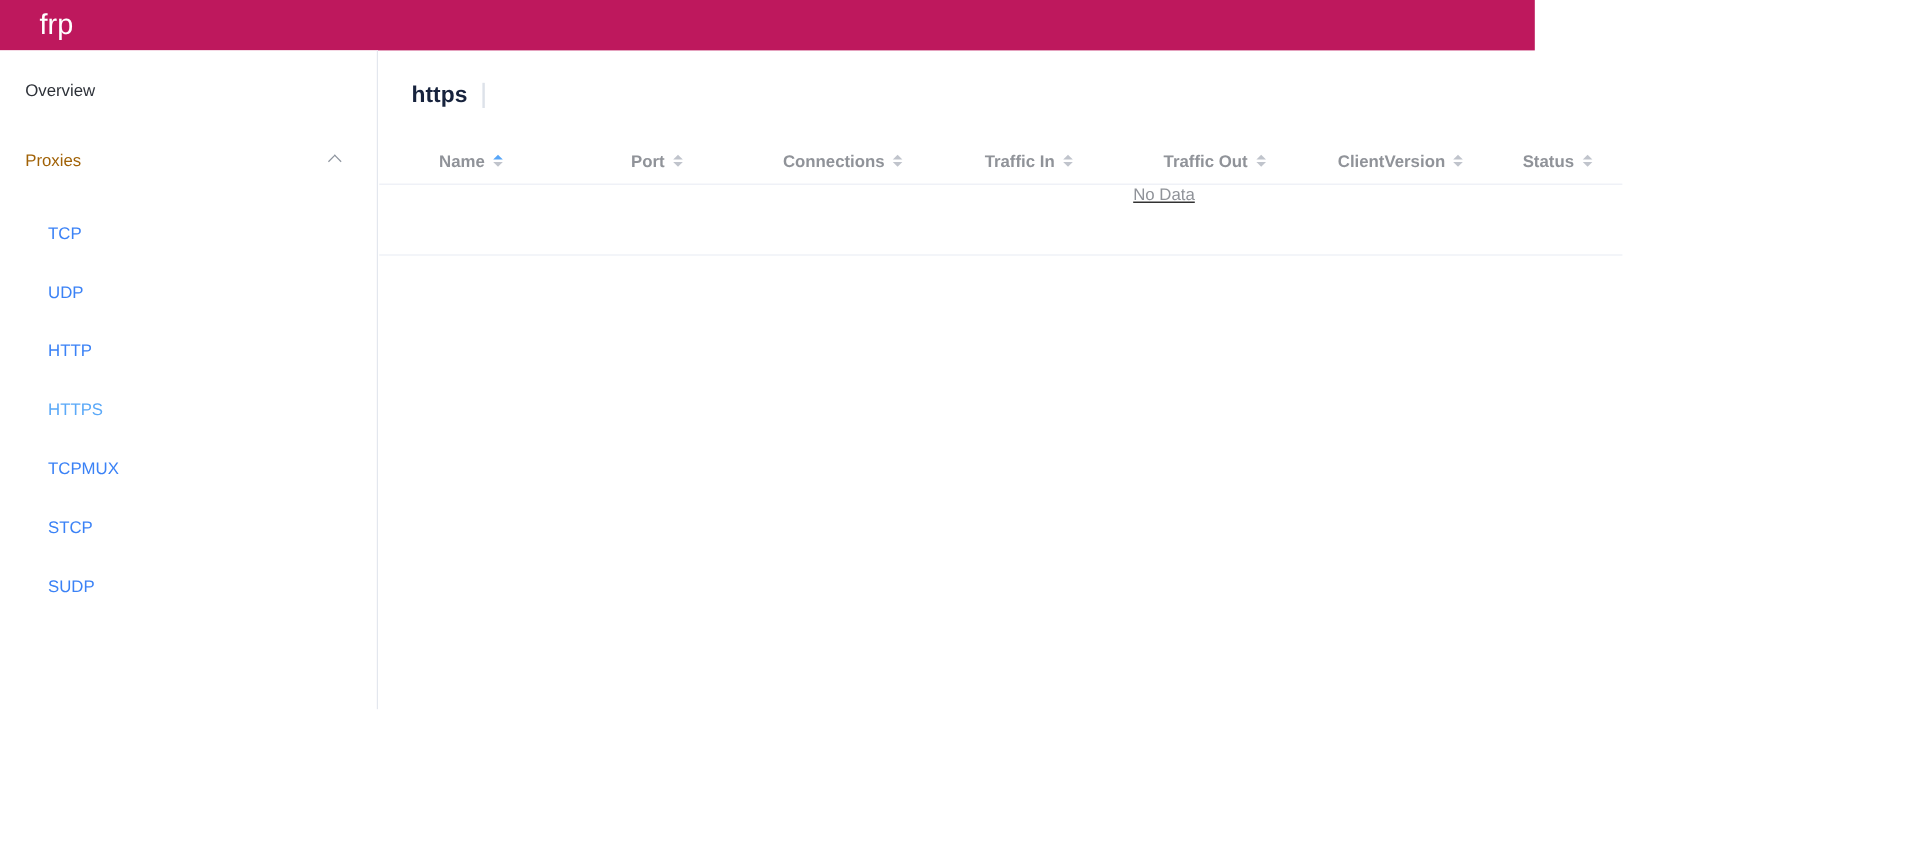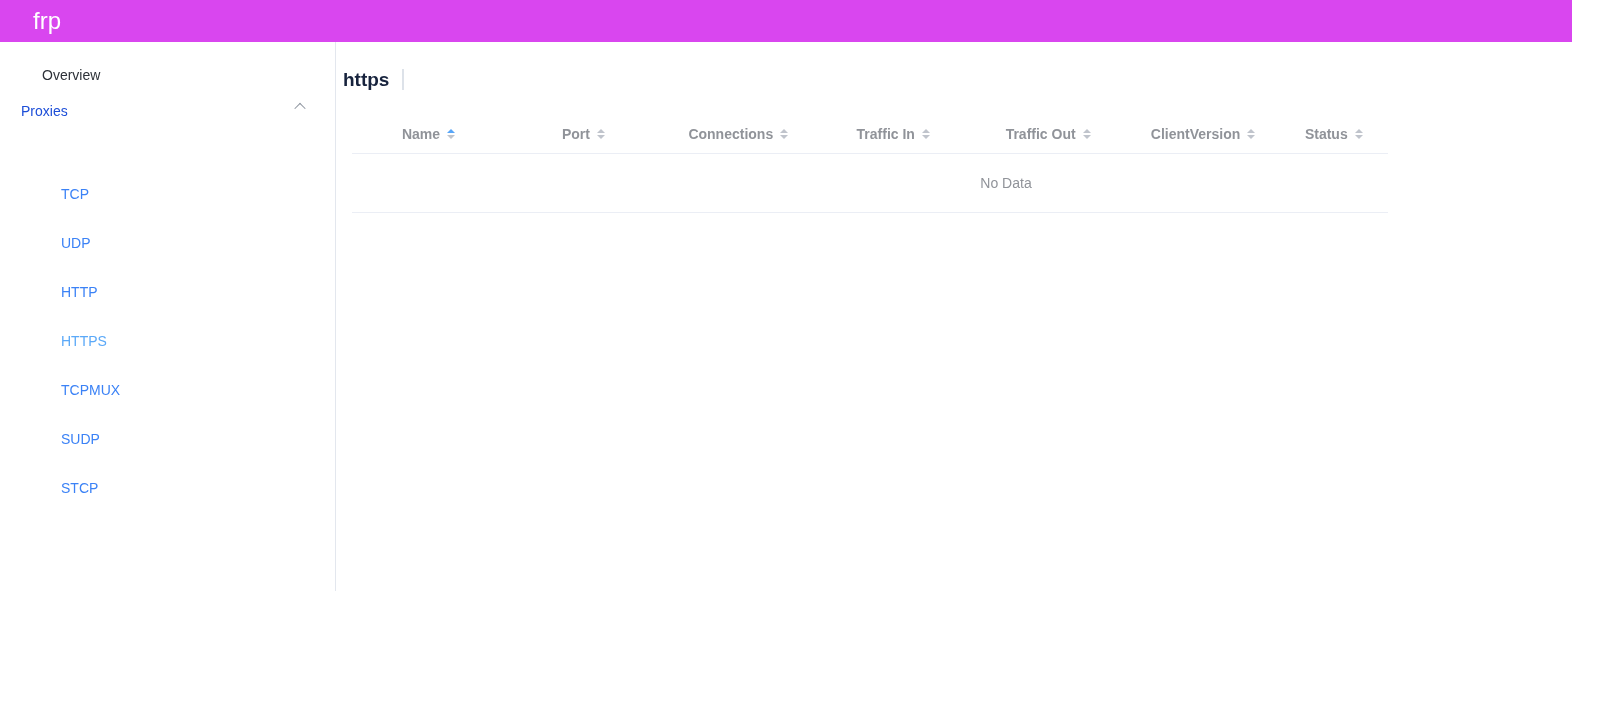--- a/index.html
+++ b/index.html
@@ -8,51 +8,50 @@
     width: 1600px; height: 701px;
     background: #ffffff;
     font-family: "Liberation Sans", sans-serif;
     overflow: hidden;
     position: relative;
   }
 
   
   .app-header {
     position: absolute; top: 0; left: 0;
-    width: 1572px; height: 42px;
-    background: #d946ef;
+    width: 1279px; height: 42px;
+    background: #be185d;
     display: flex; align-items: center;
   }
   .brand {
     color: #ffffff; font-size: 24px; font-weight: 400;
     margin-left: 33px; line-height: 1;
     cursor: pointer;
   }
 
   
   .sidebar {
     position: absolute; top: 42px; left: 0;
     width: 315px; height: 549px;
     border-right: 1px solid #e3e7ee;
     background: #ffffff;
-    margin-left: 21px;
   }
   .menu-item {
     height: 56px;
     display: flex; align-items: center;
     padding-left: 21px;
     font-size: 14px; color: #2d3138;
     cursor: pointer;
   }
   .menu-item.first { margin-top: 5px; }
   .submenu-title {
     height: 60px;
-    display: flex; align-items: flex-start; justify-content: space-between;
-    padding-right: 31px;
-    font-size: 14px; color: #1d4ed8;
+    display: flex; align-items: center; justify-content: space-between;
+    padding-left: 21px; padding-right: 31px;
+    font-size: 14px; color: #a16207;
     cursor: pointer;
   }
   .chevron-up {
     width: 8px; height: 8px;
     border-left: 1px solid #8d949e;
     border-top: 1px solid #8d949e;
     transform: rotate(45deg) translate(1px, 1px);
   }
   .submenu { padding-top: 6px; padding-bottom: 7px; }
   .submenu-item {
@@ -76,21 +75,21 @@
   }
   .page-title {
     font-size: 19px; font-weight: 600; color: #17233d; line-height: 1;
   }
   .title-divider {
     width: 2px; height: 21px;
     background: #dde2e9;
     margin-left: 13px;
   }
 
-  .proxy-table { margin-top: 22px; width: 1036px; margin-left: 36px; }
+  .proxy-table { margin-top: 22px; width: 1036px; }
   .thead {
     display: flex;
     height: 40px;
     align-items: center;
     border-bottom: 1px solid #ebeef5;
   }
   .th {
     width: 192px; height: 100%;
     display: flex; align-items: center; justify-content: center;
     font-size: 14px; font-weight: 700; color: #909399;
@@ -104,21 +103,21 @@
     cursor: pointer;
   }
   .sort-caret { width: 0; height: 0; border: 4px solid transparent; }
   .sort-caret.asc  { border-bottom-color: #c0c4cc; margin-bottom: 2px; }
   .sort-caret.desc { border-top-color: #c0c4cc; }
   .th.sorted-asc .sort-caret.asc { border-bottom-color: #58a6f8; }
 
   .empty-row {
     height: 59px;
     border-bottom: 1px solid #ebeef5;
-    display: flex; align-items: center; justify-content: center;
+    display: flex; justify-content: center; text-decoration: underline;
   }
   .empty-text {
     font-size: 14px; color: #909399;
     transform: translateX(136px);
   }
 </style>
 </head>
 <body>
 
 <div class="app-header">
@@ -145,24 +144,24 @@
     <div class="submenu-item">
       <span>HTTP</span>
     </div>
     <div class="submenu-item active">
       <span>HTTPS</span>
     </div>
     <div class="submenu-item">
       <span>TCPMUX</span>
     </div>
     <div class="submenu-item">
+      <span>STCP</span>
+    </div>
+    <div class="submenu-item">
       <span>SUDP</span>
-    </div>
-    <div class="submenu-item">
-      <span>STCP</span>
     </div>
   </div>
 
 </div>
 
 <div class="main">
   <div class="page-title-row">
     <span class="page-title">https</span>
     <span class="title-divider"></span>
   </div>

